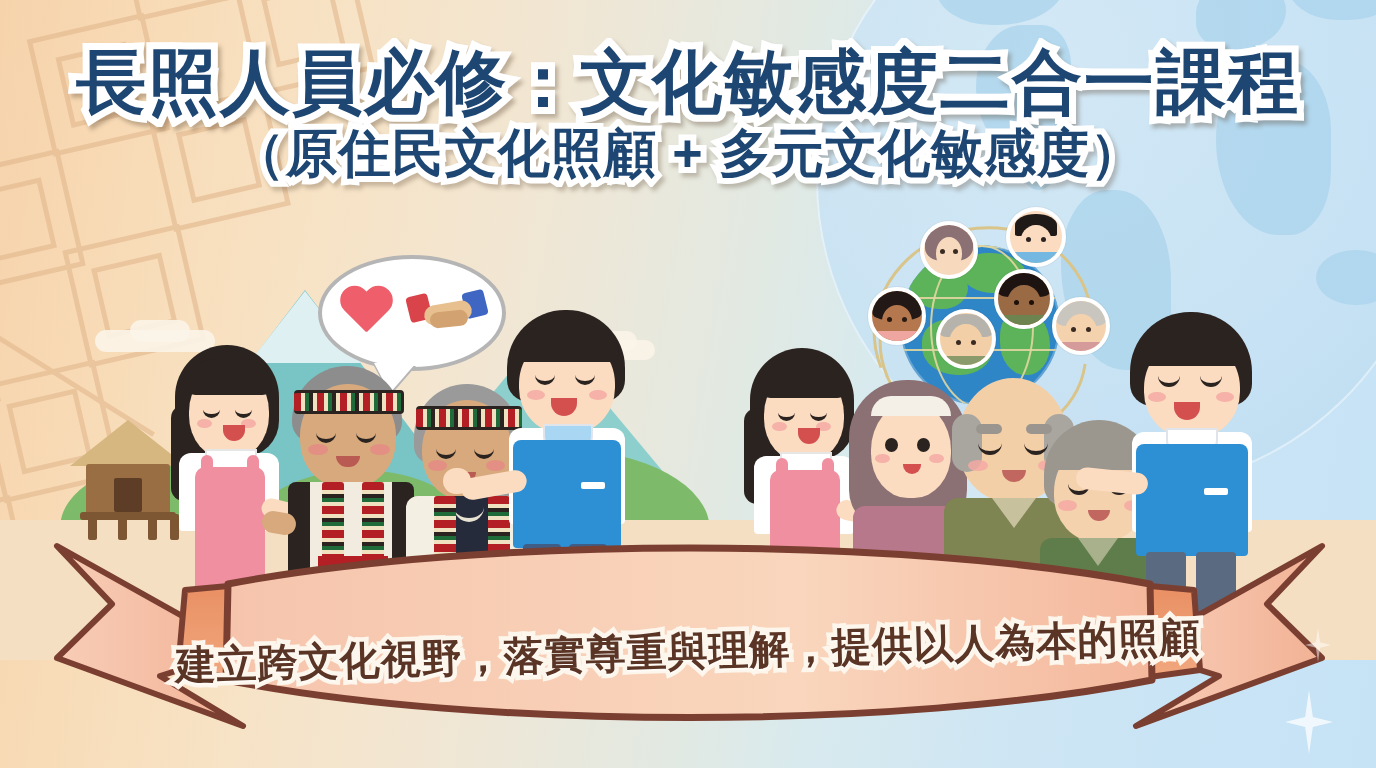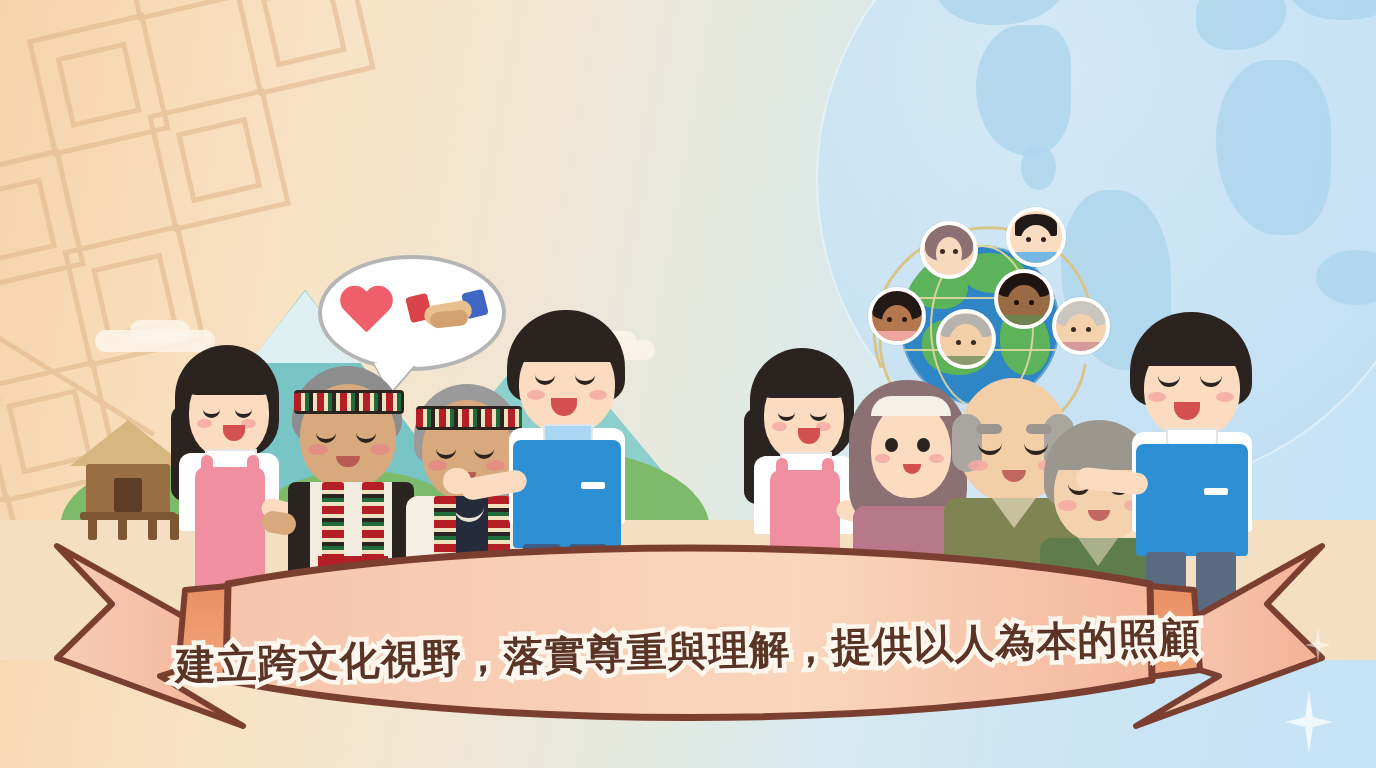--- a/index.html
+++ b/index.html
@@ -604,18 +604,20 @@
                C 480 6, 900 6, 1150 54
                L 1152 150
                C 900 200, 480 200, 226 150
                Z" fill="url(#ribGrad)" stroke="#7b3f31" stroke-width="7" stroke-linejoin="round"></path>
     </svg>
   </div>
 
   <div class="ribbon-text">建立跨文化視野，落實尊重與理解，提供以人為本的照顧</div>
 
   <div class="title-wrap">
+    <div class="title-main">長照人員必修：文化敏感度二合一課程</div>
+    <div class="title-sub">（原住民文化照顧 + 多元文化敏感度）</div>
   </div>
 
   <div class="sparkle" style="left:1285px;top:690px;width:48px;height:64px;"></div>
   <div class="sparkle" style="left:1305px;top:628px;width:26px;height:34px;opacity:.5;"></div>
 
 </div>
 
 </body></html>

